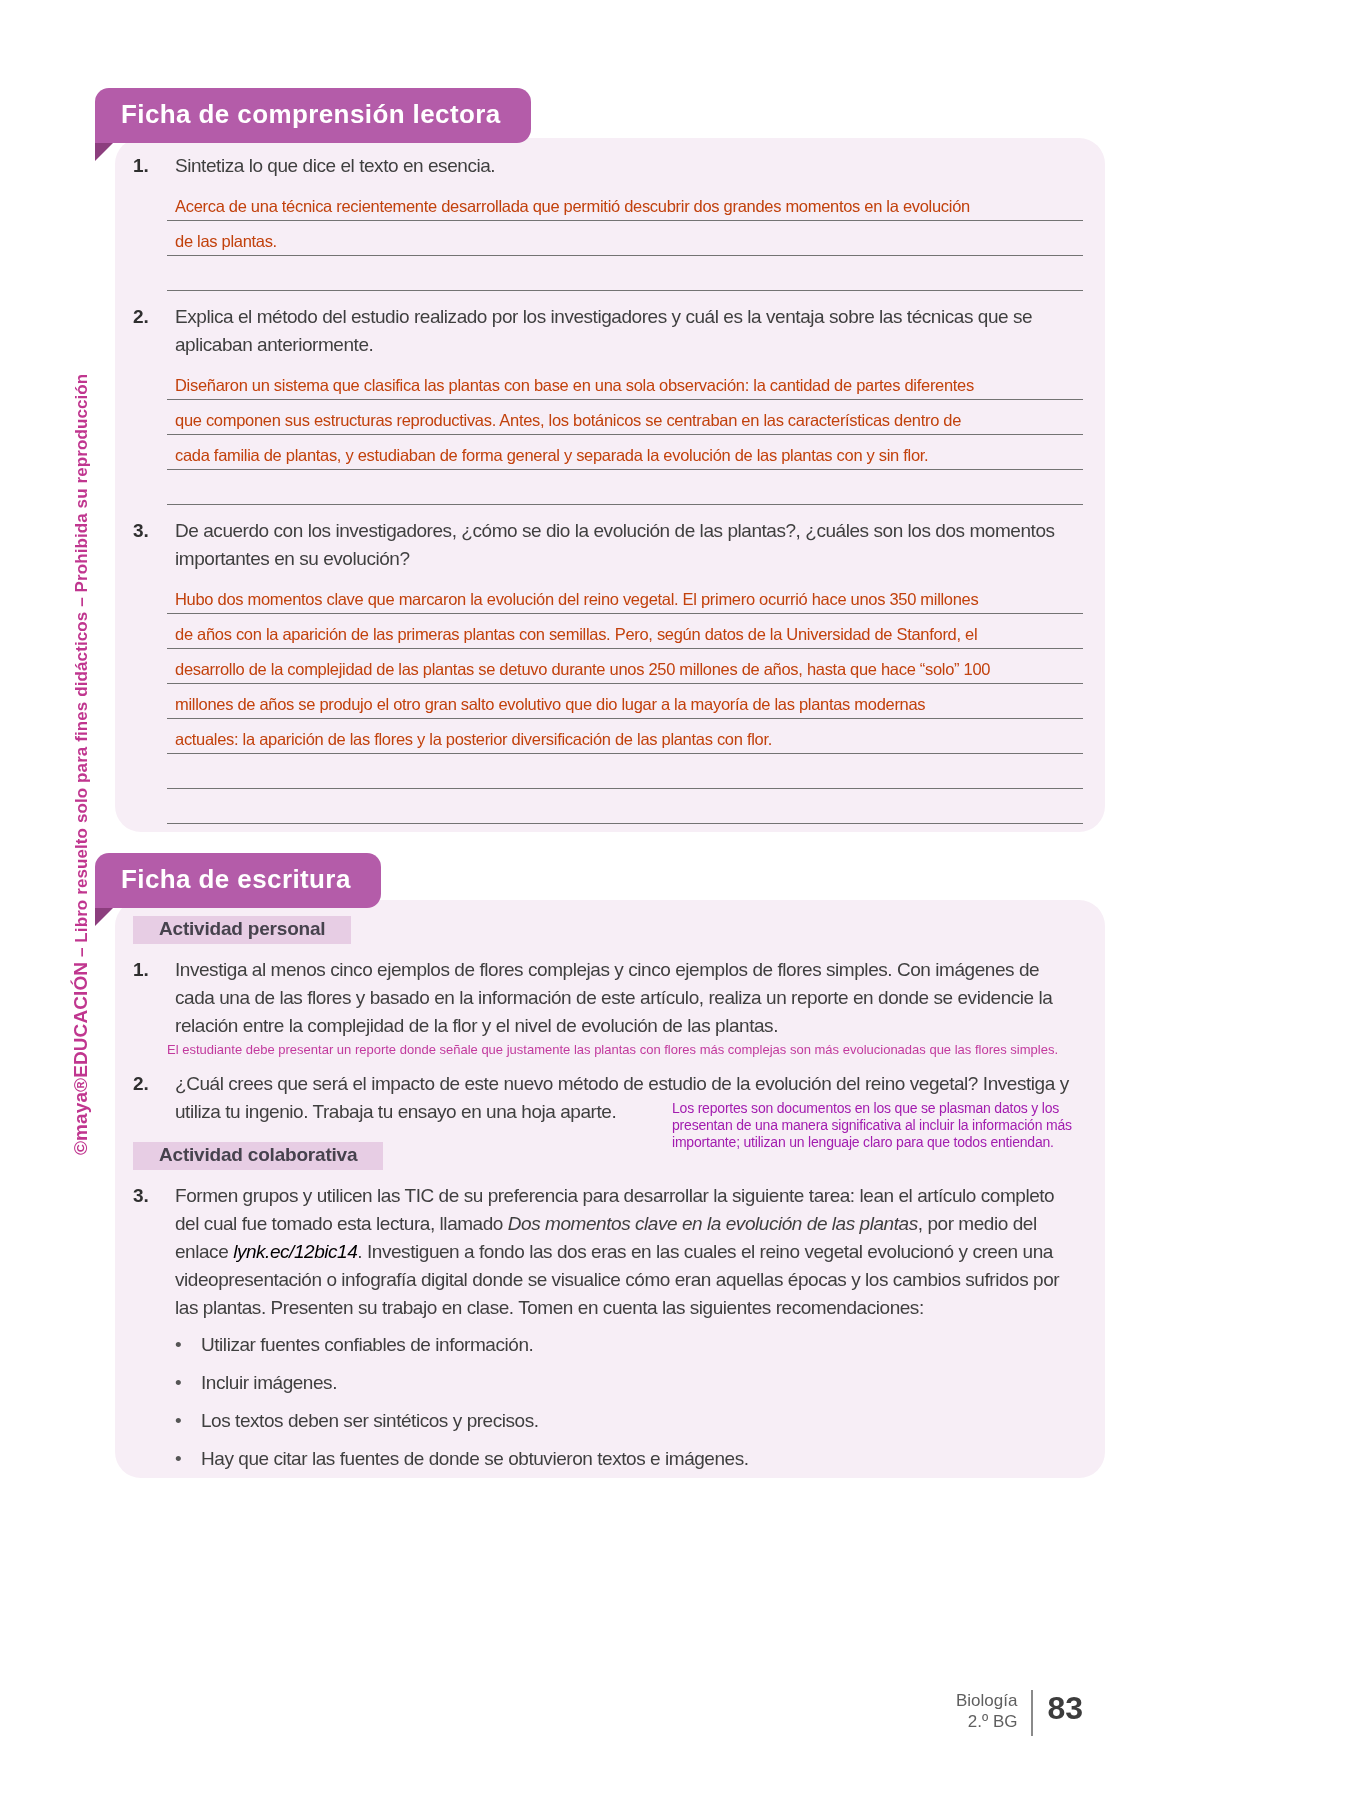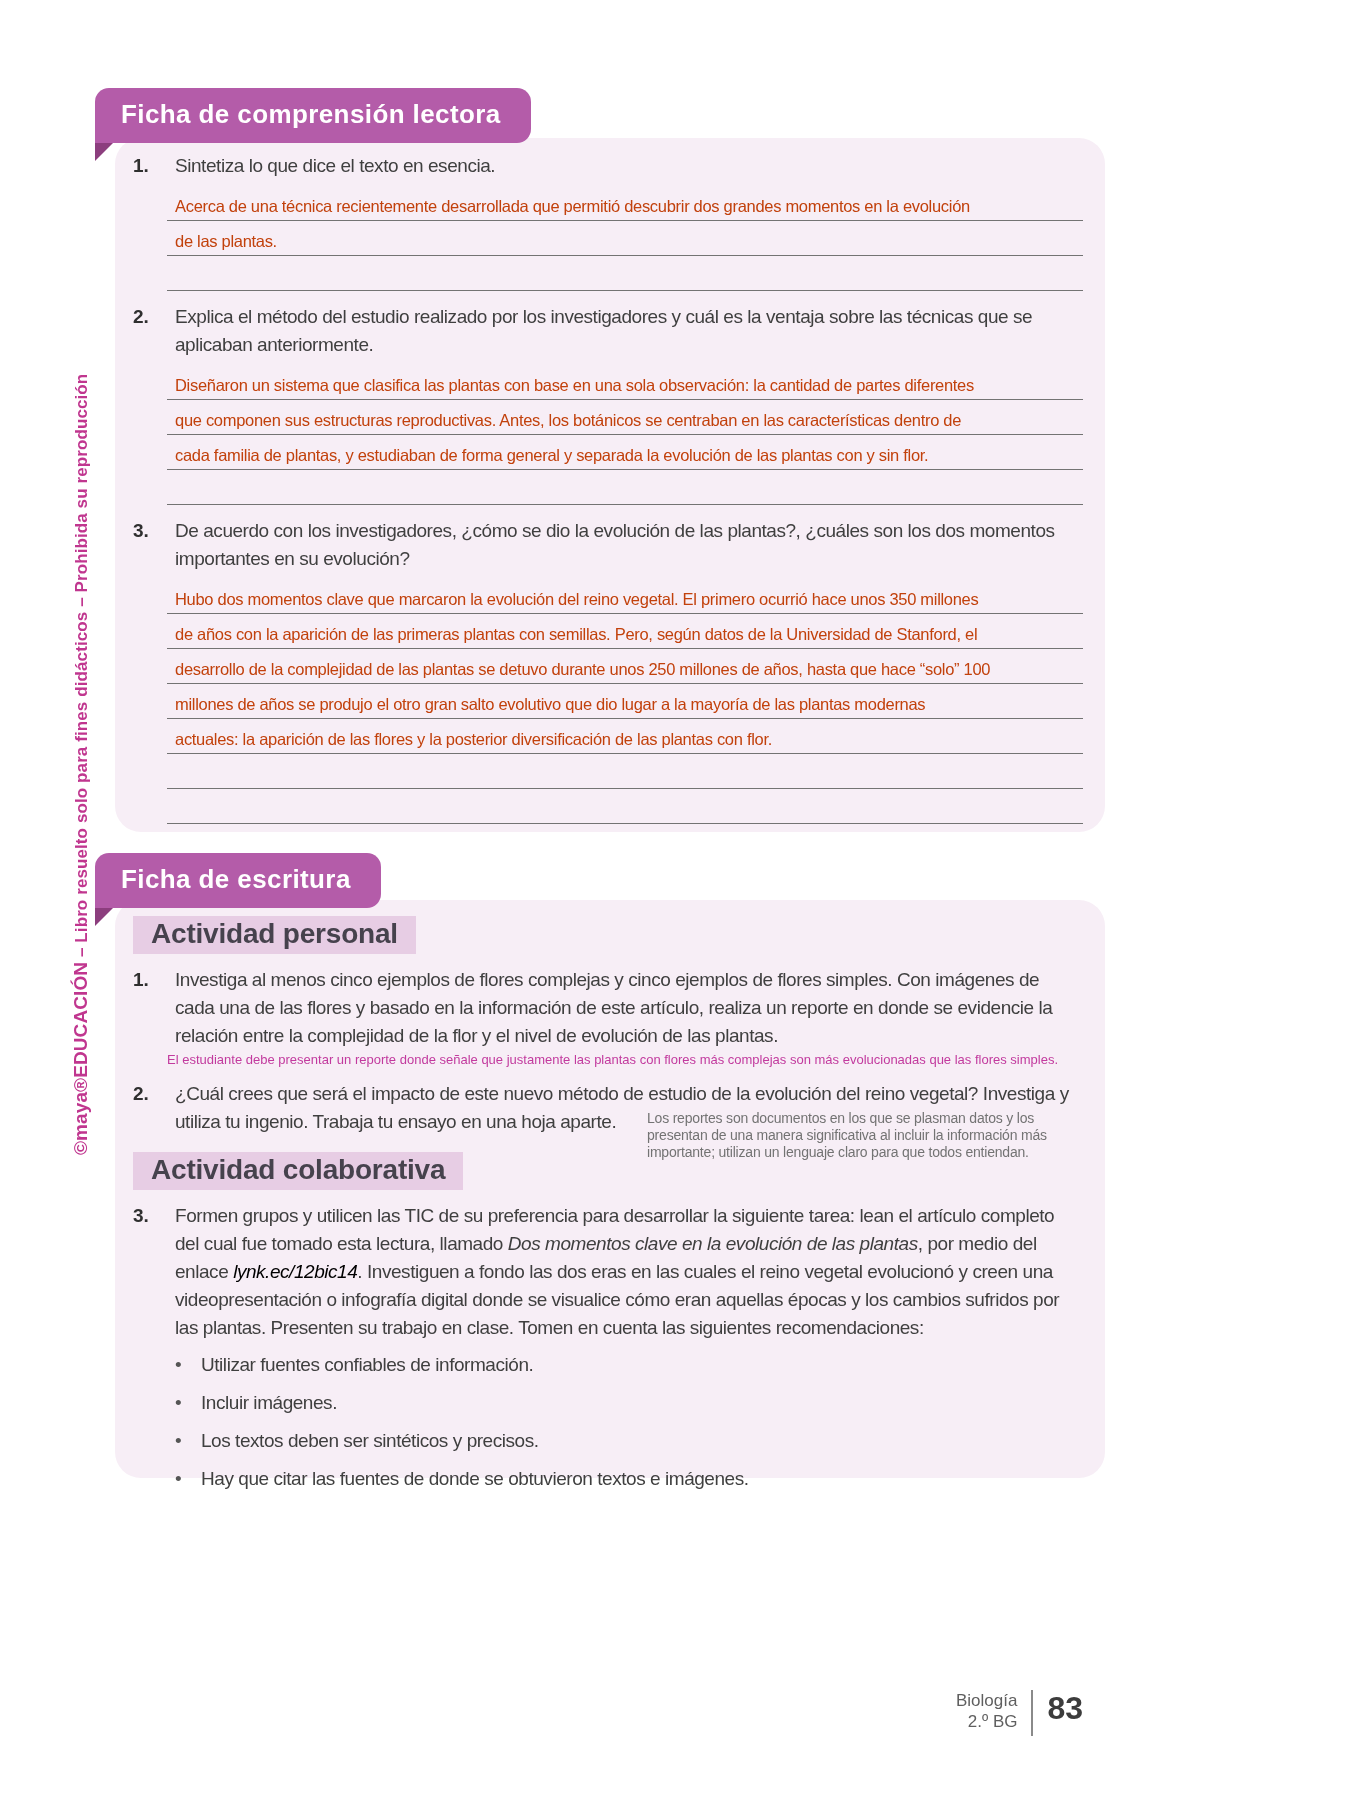--- a/index.html
+++ b/index.html
@@ -64,31 +64,31 @@
     height:35px; border-bottom:1px solid #737373;
     color:#c2410c; font-size:16.5px; letter-spacing:-0.3px;
     display:flex; align-items:flex-end;
     padding:0 6px 4px 8px;
     white-space:nowrap; overflow:hidden;
   }
 
   
   .activity-label {
     display:inline-block; background:#e7cde4; color:#46424d;
-    font-weight:bold; font-size:28px; letter-spacing:-0.2px;
-    padding:2px 18px 4px; margin-top:2px;
+    font-weight:bold; font-size:19px; letter-spacing:-0.2px;
+    padding:2px 26px 4px; margin-top:2px;
   }
   .activity-label.second { margin-top:16px; }
   .teacher-note {
     margin-top:2px; color:#c23a9e; font-size:13px; line-height:16px;
     white-space:nowrap; overflow:hidden;
   }
   .side-note {
-    position:absolute; left:480px; top:30px; width:400px;
-    background:#f7eef6; color:#737373;
+    position:absolute; left:505px; top:30px; width:400px;
+    background:#f7eef6; color:#a21caf;
     font-size:14px; line-height:17px; letter-spacing:-0.2px;
   }
   .article-title { font-style:italic; }
   .article-link {
     color:#000000; font-style:italic; text-decoration:none; cursor:pointer;
   }
 
   ul.bullets { list-style:none; margin-top:12px; }
   ul.bullets li {
     position:relative; padding-left:34px; height:38px;

